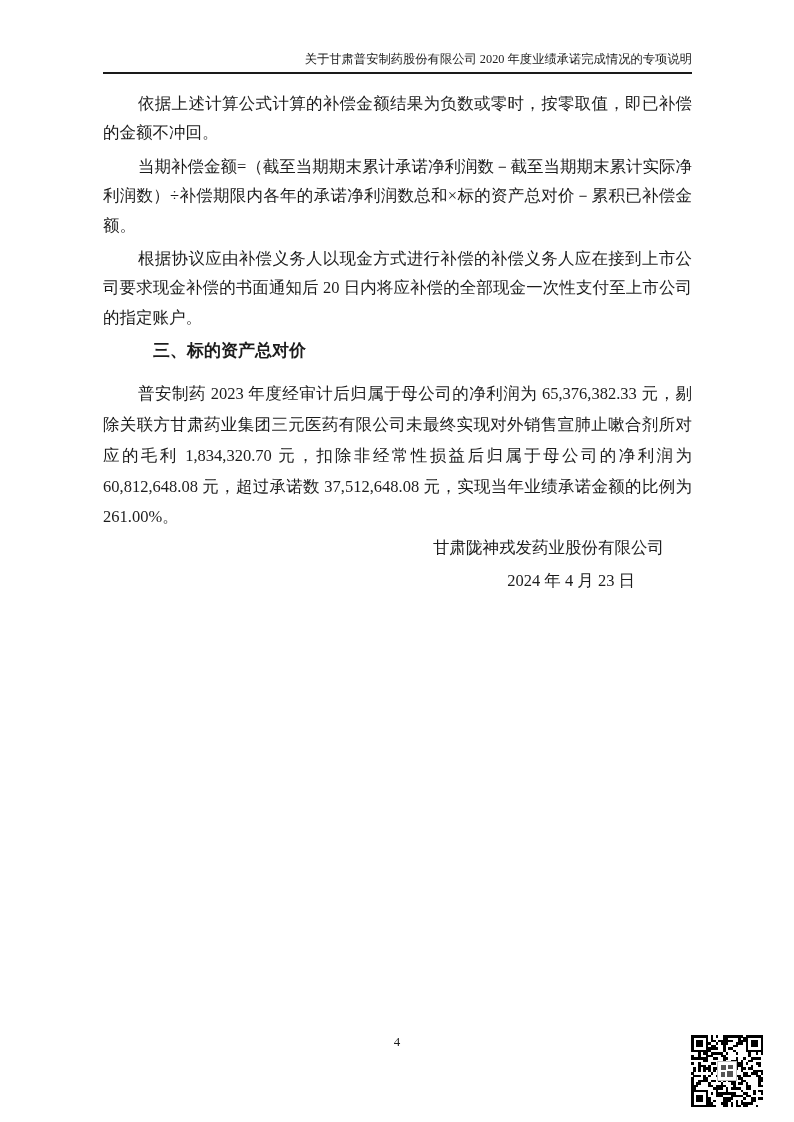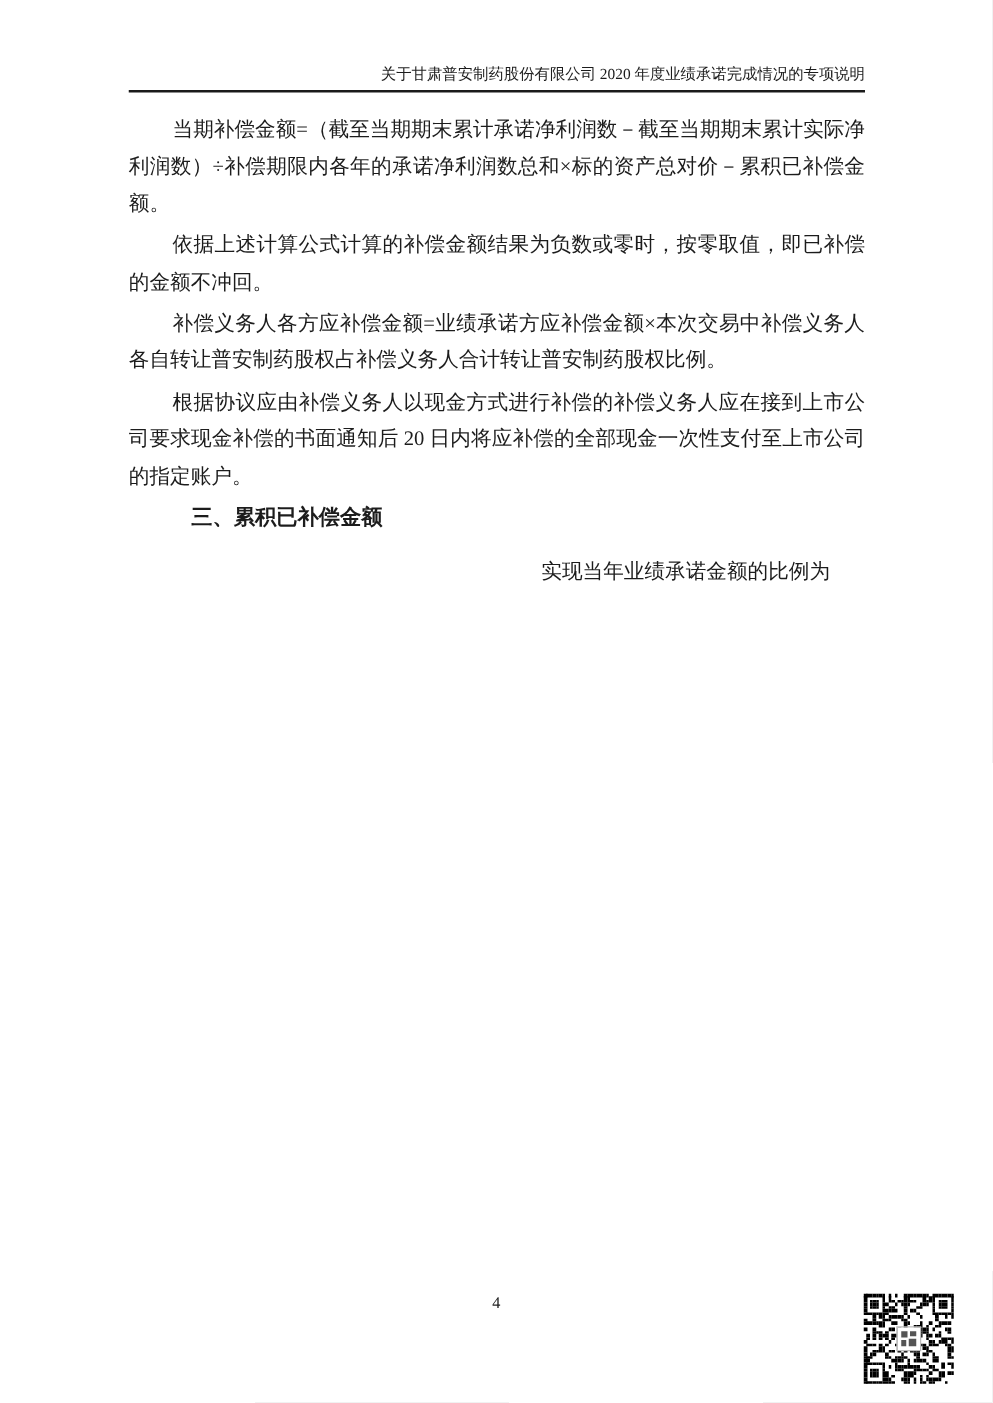--- a/index.html
+++ b/index.html
@@ -110,26 +110,27 @@
 </head>
 <body>
 
 <div class="page">
 
   <div class="header">
     <div class="header-title">关于甘肃普安制药股份有限公司 2020 年度业绩承诺完成情况的专项说明</div>
   </div>
 
   <div class="content">
+    <p>依据上述计算公式计算的补偿金额结果为负数或零时，按零取值，即已补偿的金额不冲回。</p>
     <p>当期补偿金额=（截至当期期末累计承诺净利润数－截至当期期末累计实际净利润数）÷补偿期限内各年的承诺净利润数总和×标的资产总对价－累积已补偿金额。</p>
-    <p>依据上述计算公式计算的补偿金额结果为负数或零时，按零取值，即已补偿的金额不冲回。</p>
-    <p>补偿义务人各方应补偿金额=业绩承诺方应补偿金额×本次交易中补偿义务人各自转让普安制药股权占补偿义务人合计转让普安制药股权比例。</p>
     <p>根据协议应由补偿义务人以现金方式进行补偿的补偿义务人应在接到上市公司要求现金补偿的书面通知后 20 日内将应补偿的全部现金一次性支付至上市公司的指定账户。</p>
-    <h2 class="section-heading">三、累积已补偿金额</h2>
-    <p class="signature-company">实现当年业绩承诺金额的比例为</p>
+    <h2 class="section-heading">三、标的资产总对价</h2>
+    <p class="closing">普安制药 2023 年度经审计后归属于母公司的净利润为 65,376,382.33 元，剔除关联方甘肃药业集团三元医药有限公司未最终实现对外销售宣肺止嗽合剂所对应的毛利 1,834,320.70 元，扣除非经常性损益后归属于母公司的净利润为 60,812,648.08 元，超过承诺数 37,512,648.08 元，实现当年业绩承诺金额的比例为 261.00%。</p>
+    <p class="signature-company">甘肃陇神戎发药业股份有限公司</p>
+    <p class="signature-date">2024 年 4 月 23 日</p>
   </div>
 
   <div class="page-number">4</div>
 
   <div class="qr">
     <div class="qr-grid">
         <i style="left:0.00px;top:0.00px"></i>
         <i style="left:2.48px;top:0.00px"></i>
         <i style="left:4.97px;top:0.00px"></i>
         <i style="left:7.45px;top:0.00px"></i>

